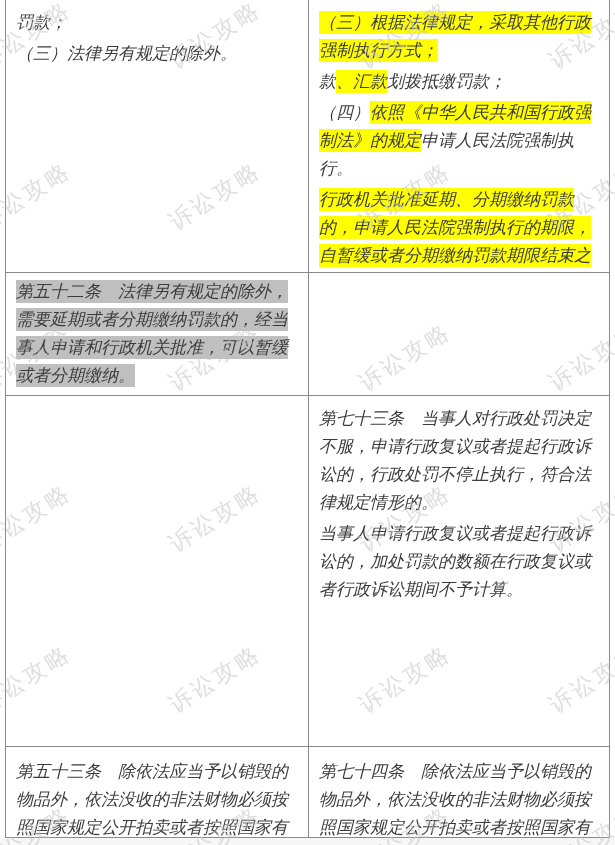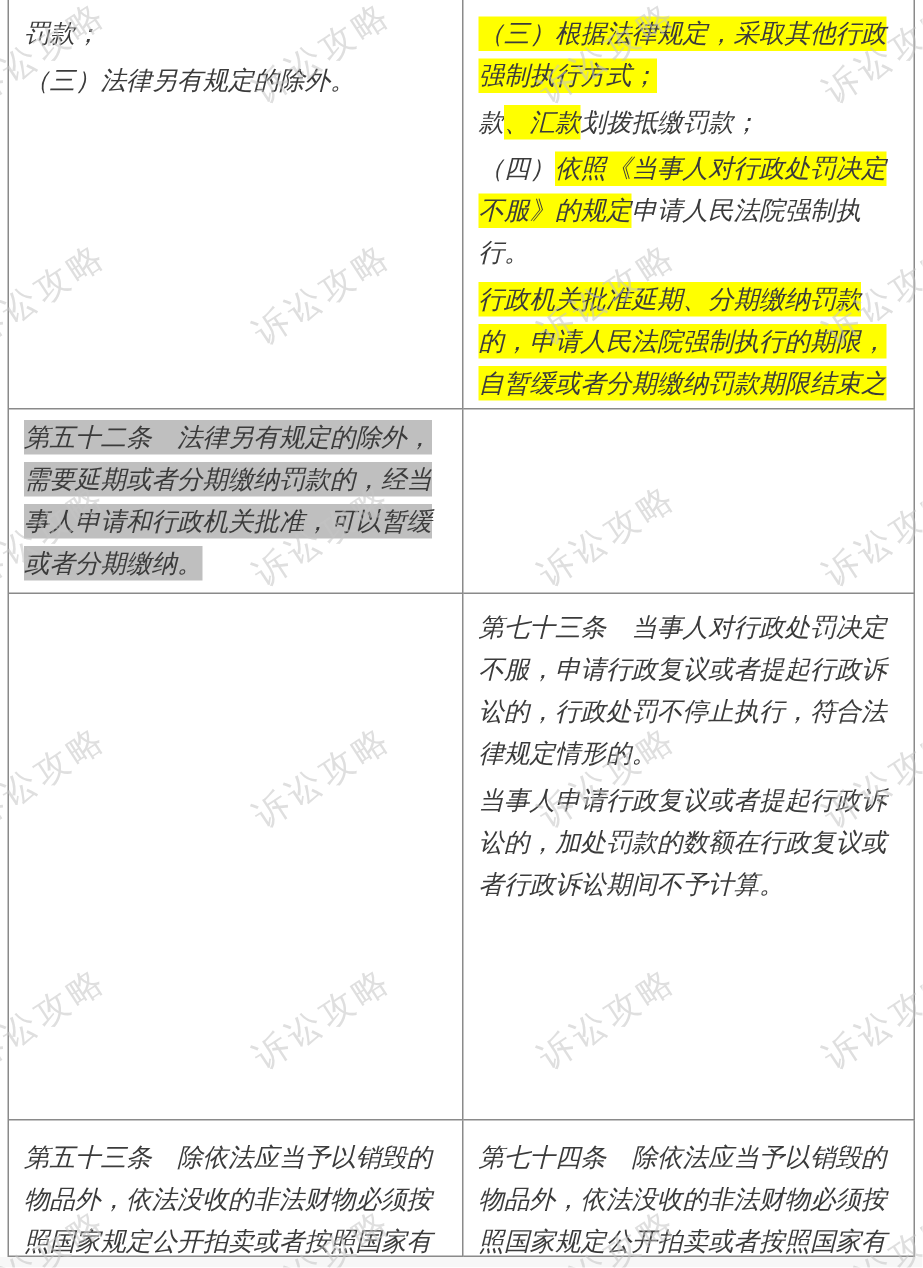--- a/index.html
+++ b/index.html
@@ -64,21 +64,21 @@
 
 <div class="screen">
   <div class="doc-table" id="doc-table">
       <div class="cell row-1">
         <p><span>罚款；</span></p>
         <p><span>（三）法律另有规定的除外。</span></p>
       </div>
       <div class="cell row-1">
         <p><span class="h-yellow">（三）根据法律规定，采取其他行政强制执行方式；</span></p>
         <p><span>款</span><span class="h-yellow">、汇款</span><span>划拨抵缴罚款；</span></p>
-        <p><span>（四）</span><span class="h-yellow">依照《当事人对行政处罚决定不服》的规定</span><span>申请人民法院强制执行。</span></p>
+        <p><span>（四）</span><span class="h-yellow">依照《中华人民共和国行政强制法》的规定</span><span>申请人民法院强制执行。</span></p>
         <p><span class="h-yellow">行政机关批准延期、分期缴纳罚款的，申请人民法院强制执行的期限，自暂缓或者分期缴纳罚款期限结束之日起计算。</span></p>
       </div>
       <div class="cell row-2">
         <p><span class="h-gray">第五十二条　法律另有规定的除外，需要延期或者分期缴纳罚款的，经当事人申请和行政机关批准，可以暂缓或者分期缴纳。</span></p>
       </div>
       <div class="cell row-2"></div>
       <div class="cell row-3"></div>
       <div class="cell row-3">
         <p><span>第七十三条　当事人对行政处罚决定不服，申请行政复议或者提起行政诉讼的，行政处罚不停止执行，符合法律规定情形的。</span></p>
         <p><span>当事人申请行政复议或者提起行政诉讼的，加处罚款的数额在行政复议或者行政诉讼期间不予计算。</span></p>

